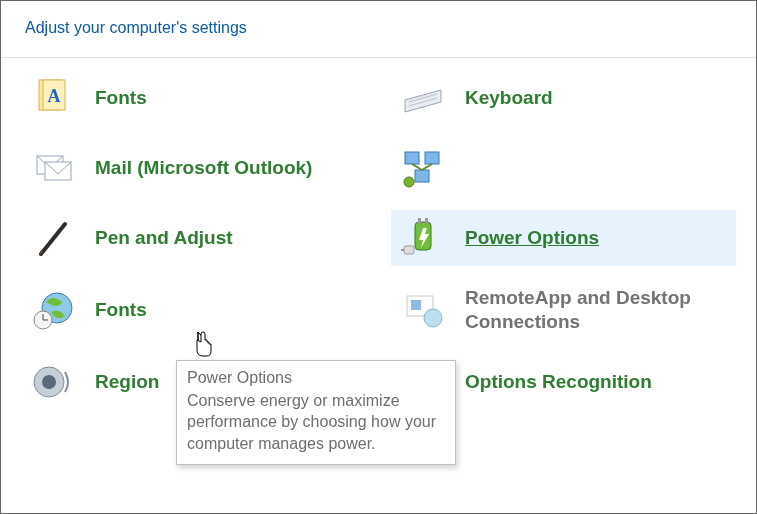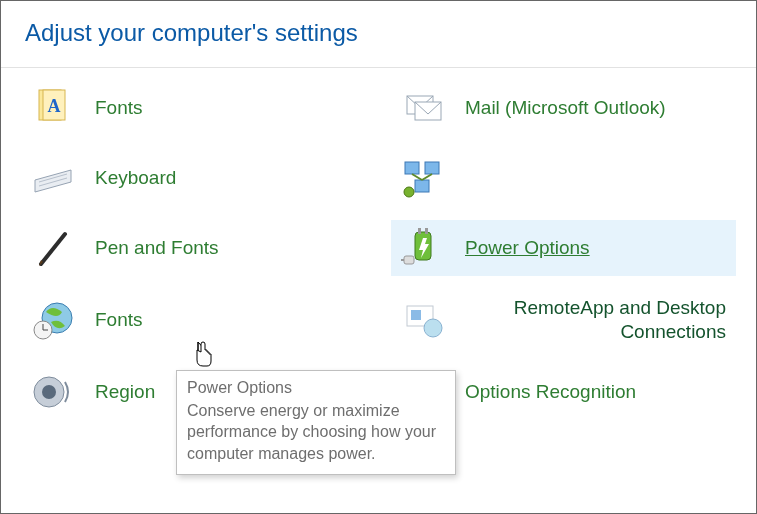--- a/index.html
+++ b/index.html
@@ -9,21 +9,21 @@
     font-size: 15px;
     background: #fff;
     width: 757px;
     height: 514px;
     overflow: hidden;
     border: 1px solid #666;
   }
   .header {
     padding: 18px 24px 12px 24px;
     color: #0b5aa6;
-    font-size: 24px;
+    font-size: 16px;
     font-weight: 400;
   }
   .divider {
     height: 1px;
     background: #e2e2e2;
     margin: 8px 0 12px 0;
   }
   .grid {
     position: relative;
     padding: 0 20px 0 20px;
@@ -34,31 +34,31 @@
   .item {
     display: flex;
     align-items: center;
     gap: 20px;
     padding: 6px 10px;
     min-height: 54px;
   }
   .item .label {
     color: #2e7d32;
     font-size: 19px;
-    font-weight: 400;
+    font-weight: 700;
     line-height: 1.25;
   }
   .item.selected {
     background: #e6f3fc;
   }
   .item.selected .label {
     text-decoration: underline;
     color: #2e7d32;
   }
-  .item.dimmed .label { color: #14532d; text-align: right; }
+  .item.dimmed .label { color: #737373; }
   .icon {
     width: 44px;
     height: 44px;
     flex: 0 0 44px;
     display: flex;
     align-items: center;
     justify-content: center;
   }
   .icon svg { width: 44px; height: 44px; }
 
@@ -109,38 +109,38 @@
         <text x="23" y="26" font-family="Georgia,serif" font-size="18" fill="#1e65c9" text-anchor="middle" font-weight="bold">A</text>
       </svg>
     </span>
     <span class="label">Fonts</span>
   </div>
 
 
   <div class="item">
     <span class="icon">
       <svg viewBox="0 0 44 44">
+        <polygon points="4,24 40,14 40,26 4,36" fill="#e9edf2" stroke="#96a3b3"></polygon>
+        <line x1="8" y1="26" x2="36" y2="18" stroke="#b7c0cc"></line>
+        <line x1="8" y1="30" x2="36" y2="22" stroke="#b7c0cc"></line>
+      </svg>
+    </span>
+    <span class="label">Keyboard</span>
+  </div>
+
+  <div class="item">
+    <span class="icon">
+      <svg viewBox="0 0 44 44">
         <rect x="6" y="10" width="26" height="18" fill="#fff" stroke="#9aa7b5"></rect>
         <polyline points="6,10 19,22 32,10" fill="none" stroke="#9aa7b5"></polyline>
         <rect x="14" y="16" width="26" height="18" fill="#fff" stroke="#9aa7b5"></rect>
         <polyline points="14,16 27,28 40,16" fill="none" stroke="#9aa7b5"></polyline>
       </svg>
     </span>
     <span class="label">Mail (Microsoft Outlook)</span>
-  </div>
-
-  <div class="item">
-    <span class="icon">
-      <svg viewBox="0 0 44 44">
-        <polygon points="4,24 40,14 40,26 4,36" fill="#e9edf2" stroke="#96a3b3"></polygon>
-        <line x1="8" y1="26" x2="36" y2="18" stroke="#b7c0cc"></line>
-        <line x1="8" y1="30" x2="36" y2="22" stroke="#b7c0cc"></line>
-      </svg>
-    </span>
-    <span class="label">Keyboard</span>
   </div>
 
   <div class="item">
     <span class="icon">
       <svg viewBox="0 0 44 44">
         <rect x="4" y="6" width="14" height="12" fill="#7cb7ea" stroke="#3d79b5"></rect>
         <rect x="24" y="6" width="14" height="12" fill="#7cb7ea" stroke="#3d79b5"></rect>
         <rect x="14" y="24" width="14" height="12" fill="#7cb7ea" stroke="#3d79b5"></rect>
         <line x1="11" y1="18" x2="21" y2="24" stroke="#5e8a2c" stroke-width="2"></line>
         <line x1="31" y1="18" x2="21" y2="24" stroke="#5e8a2c" stroke-width="2"></line>
@@ -149,21 +149,21 @@
     </span>
   </div>
 
   <div class="item">
     <span class="icon">
       <svg viewBox="0 0 44 44">
         <line x1="10" y1="38" x2="34" y2="8" stroke="#2d2d2d" stroke-width="4" stroke-linecap="round"></line>
         <polygon points="8,40 12,36 10,34" fill="#5a3a1a"></polygon>
       </svg>
     </span>
-    <span class="label">Pen and Fonts</span>
+    <span class="label">Pen and Adjust</span>
   </div>
 
   <div class="item selected">
     <span class="icon">
       <svg viewBox="0 0 44 44">
         <rect x="14" y="6" width="16" height="28" rx="4" fill="#6fbf3b" stroke="#3f7a1f"></rect>
         <rect x="17" y="2" width="3" height="6" fill="#999"></rect>
         <rect x="24" y="2" width="3" height="6" fill="#999"></rect>
         <polygon points="22,12 18,24 22,24 20,32 28,18 24,18 26,12" fill="#ffffff"></polygon>
         <rect x="3" y="30" width="10" height="8" rx="2" fill="#ddd" stroke="#999"></rect>

